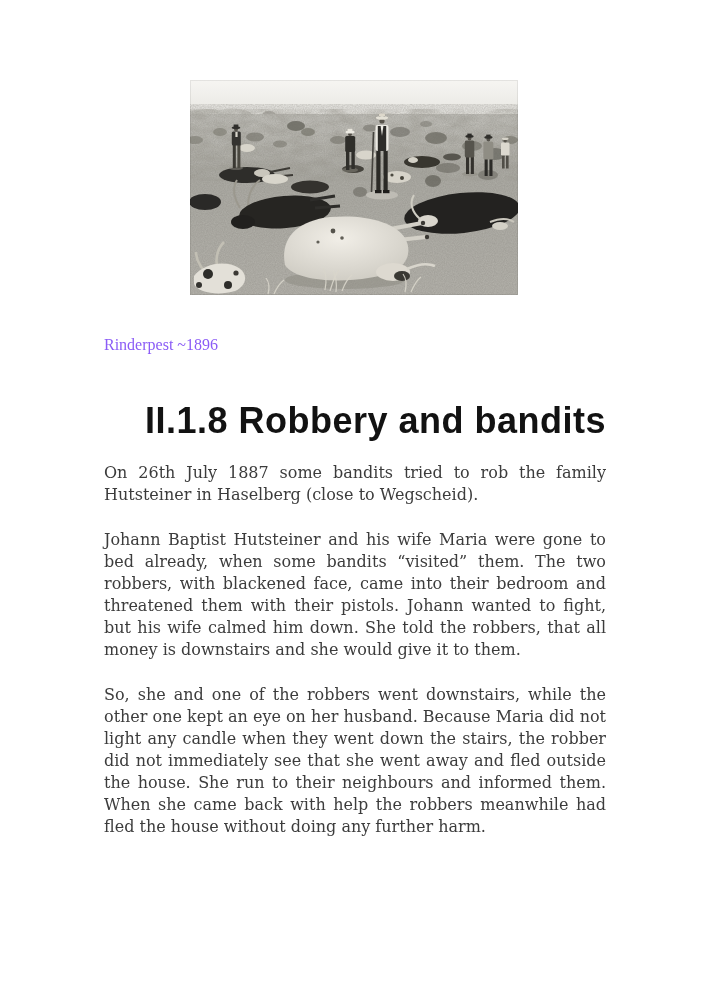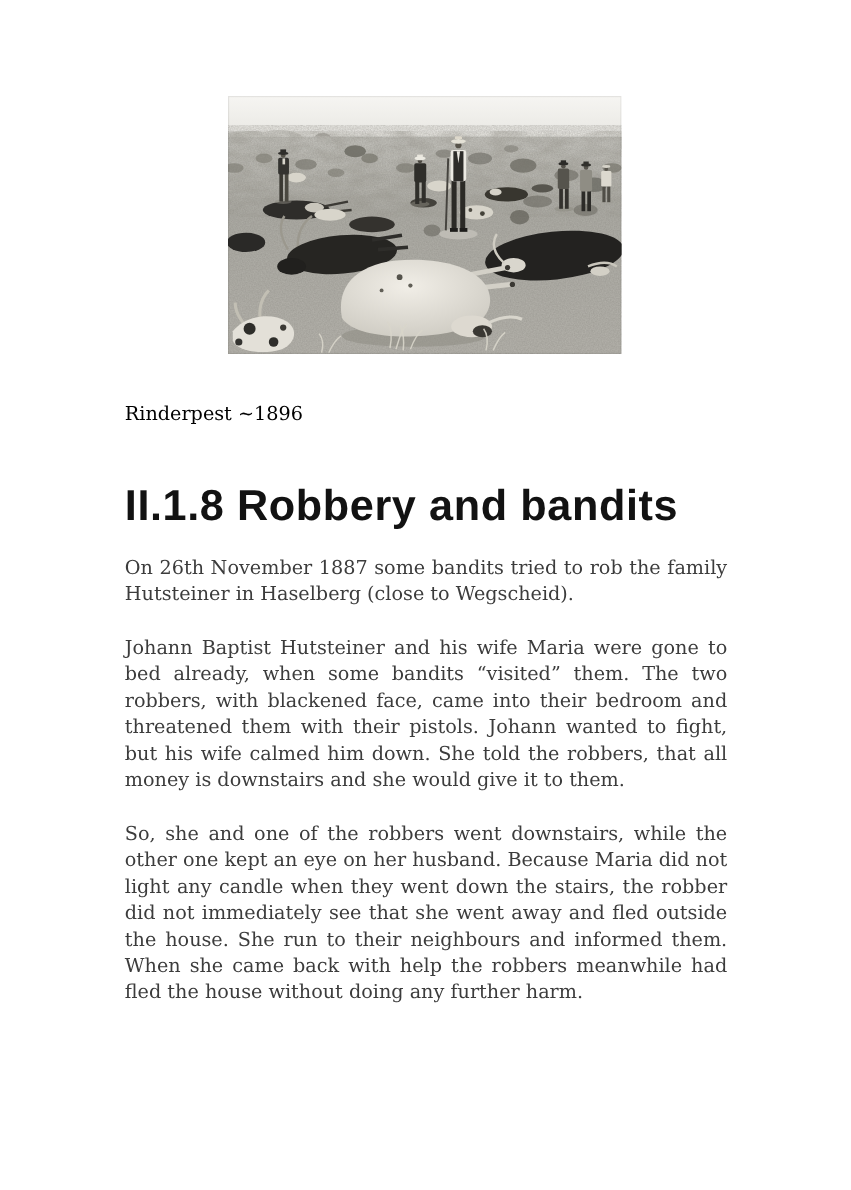--- a/index.html
+++ b/index.html
@@ -27,29 +27,30 @@
     width: 100%;
     height: 100%;
   }
   .caption {
     position: absolute;
     left: 104px;
     top: 334px;
     width: 502px;
     font-size: 16px;
     line-height: 22px;
-    color: #000000;
+    color: #8b5cf6;
+    font-family: Liberation Serif, serif;
   }
   .heading {
     position: absolute;
     left: 104px;
     top: 401px;
     width: 502px;
     margin: 0;
-    text-align: left;
+    text-align: right;
     font-family: "Liberation Sans", sans-serif;
     font-weight: bold;
     font-size: 36px;
     line-height: 40px;
     letter-spacing: 0.5px;
     color: #121212;
   }
   .body-text {
     position: absolute;
     left: 104px;
@@ -267,19 +268,19 @@
 
       <rect x="0.5" y="0.5" width="327" height="214" fill="none" stroke="#000000" stroke-opacity="0.07"></rect>
     </svg>
   </figure>
 
   <div class="caption">Rinderpest ~1896</div>
 
   <h1 class="heading">II.1.8 Robbery and bandits</h1>
 
   <div class="body-text">
-    <p>On 26th November 1887 some bandits tried to rob the family Hutsteiner in Haselberg (close to Wegscheid).</p>
+    <p>On 26th July 1887 some bandits tried to rob the family Hutsteiner in Haselberg (close to Wegscheid).</p>
     <p>Johann Baptist Hutsteiner and his wife Maria were gone to bed already, when some bandits “visited” them. The two robbers, with blackened face, came into their bedroom and threatened them with their pistols. Johann wanted to fight, but his wife calmed him down. She told the robbers, that all money is downstairs and she would give it to them.</p>
     <p>So, she and one  of the robbers went downstairs, while the other one kept an eye on her husband. Because Maria did not light any candle when they went down the stairs, the robber did not immediately see that she went away and fled outside the house. She run to their neighbours and informed them. When she came back with help the robbers meanwhile had fled the house without doing any further harm.</p>
   </div>
 
 
 </div>
 
 </body></html>

